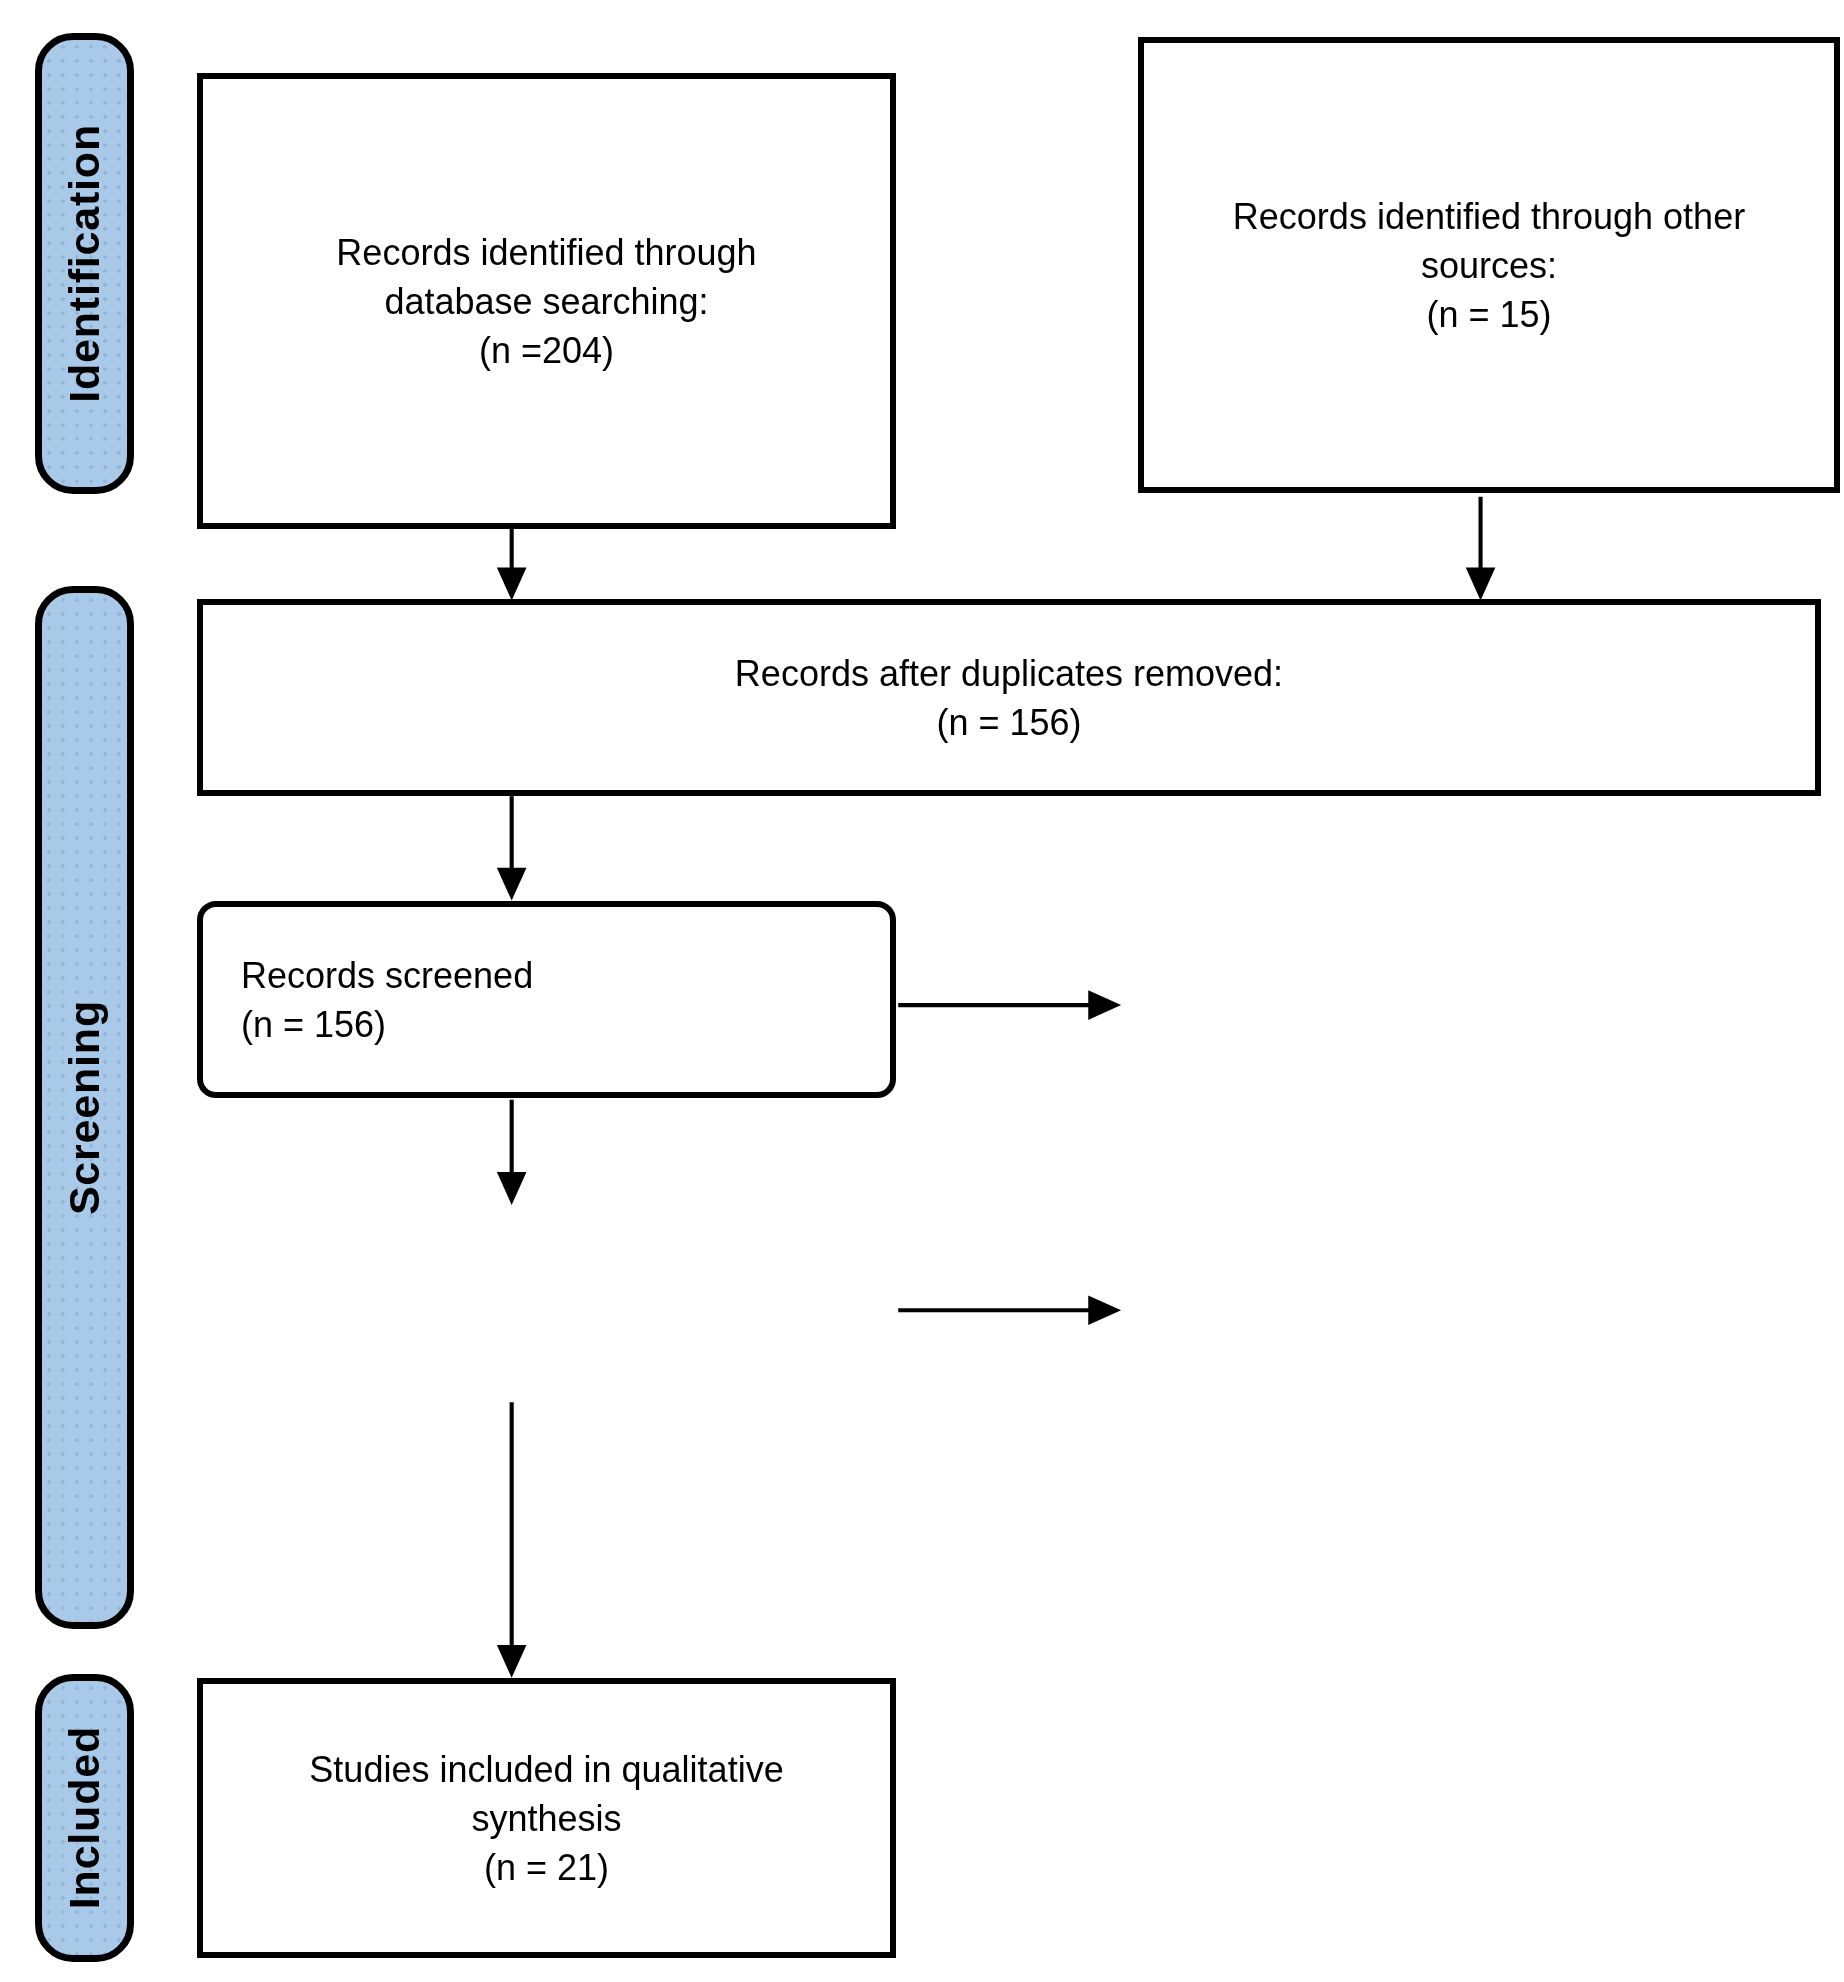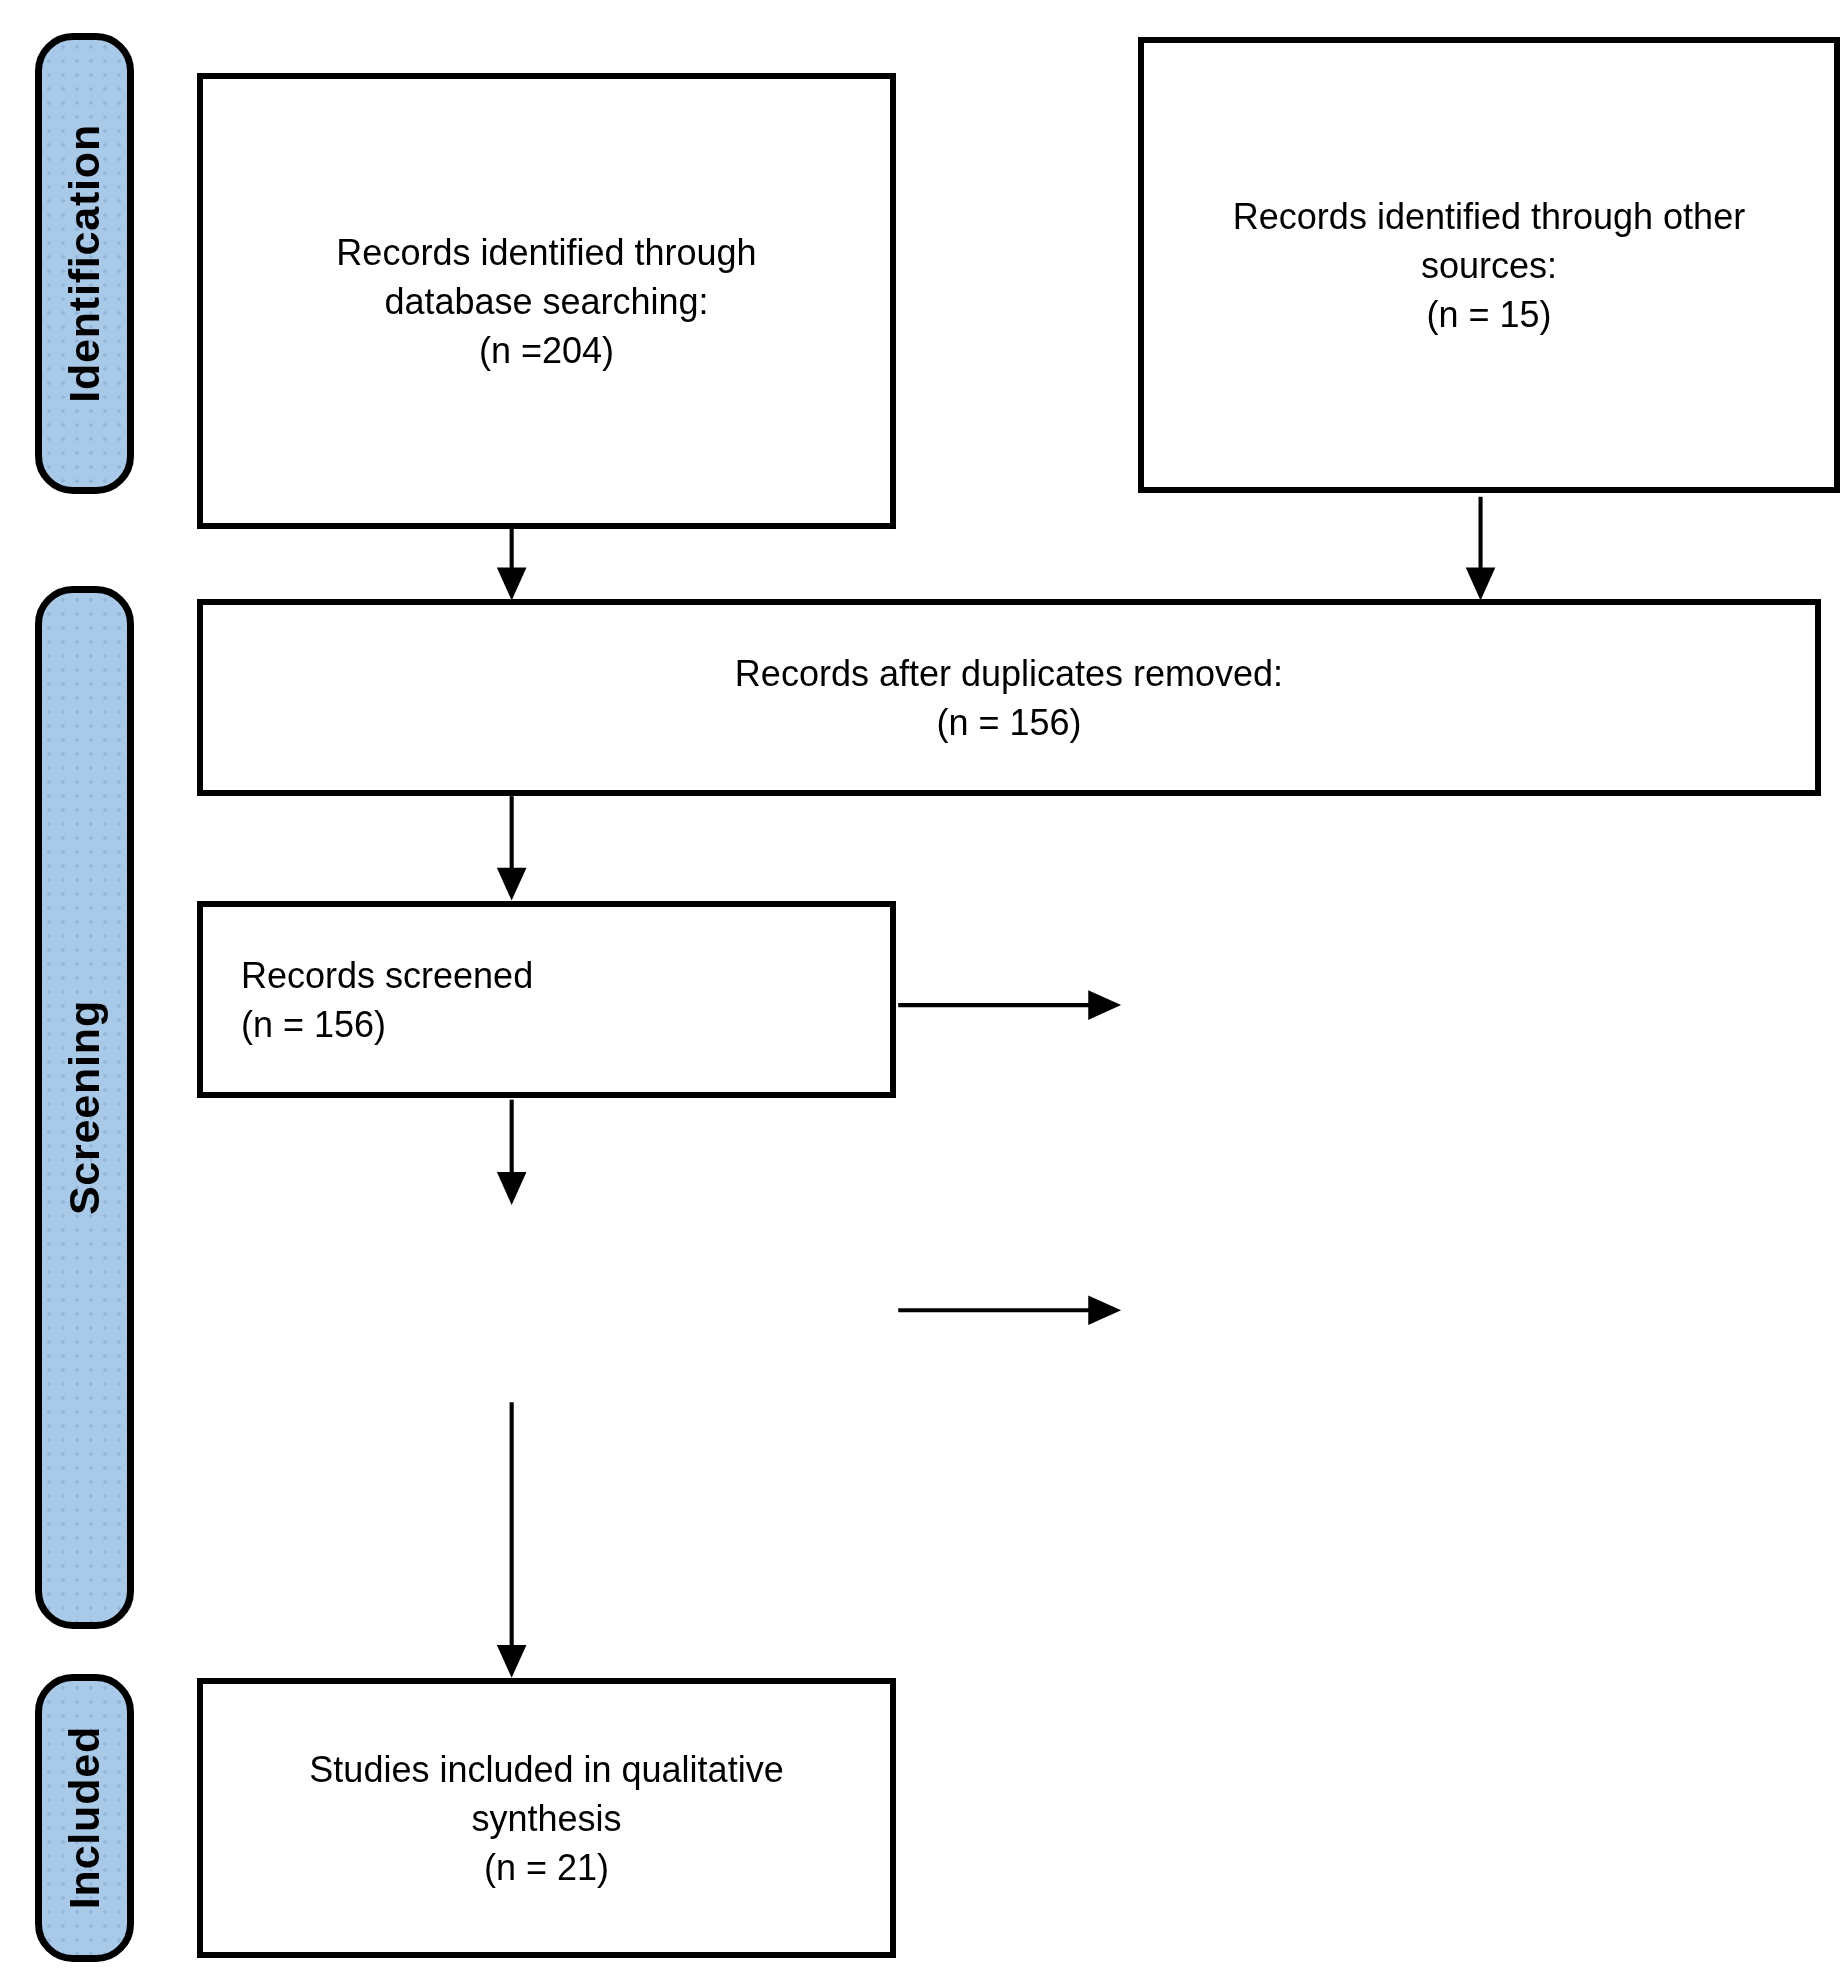--- a/index.html
+++ b/index.html
@@ -48,21 +48,21 @@
   
   .node{
     position:absolute;
     background:var(--box-fill);
     border:6.6px solid var(--box-border);
     box-sizing:border-box;
     font-size:36px;line-height:49px;
   }
   .node .txt{white-space:pre-line;}
   .center{display:flex;align-items:center;justify-content:center;text-align:center;}
-  .leftalign{display:flex;align-items:center;justify-content:flex-start;text-align:left;padding-left:38px;}
+  .leftalign{display:flex;align-items:center;justify-content:flex-start;text-align:left;padding-left:38px;border-radius:19px;}
 
   .box-identified-db{left:197px;top:37px;width:699px;height:456px;margin-top:36px;}
   .box-identified-other{left:1120px;top:37px;width:702px;height:456px;margin-left:18px;}
   .box-duplicates{left:197px;top:599px;width:1624px;height:197px;}
   .box-screened{left:197px;top:901px;width:699px;height:197px;}
   .box-excluded{left:1120px;top:909px;width:702px;height:197px;}
   .box-assessed{left:197px;top:1205px;width:699px;height:196px;}
   .box-full-excluded{left:1120px;top:1201px;width:702px;height:387px;padding:25px 20px 0 41px;}
   .box-included-synthesis{left:197px;top:1678px;width:699px;height:280px;}
 

